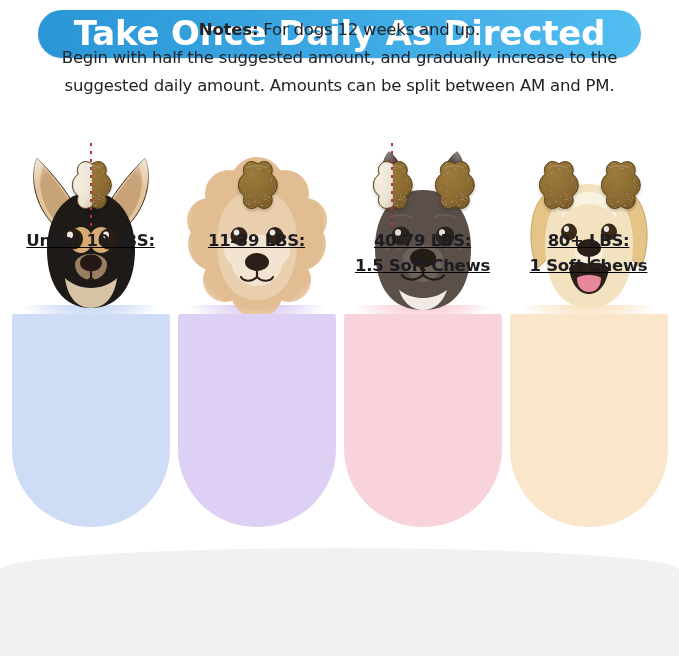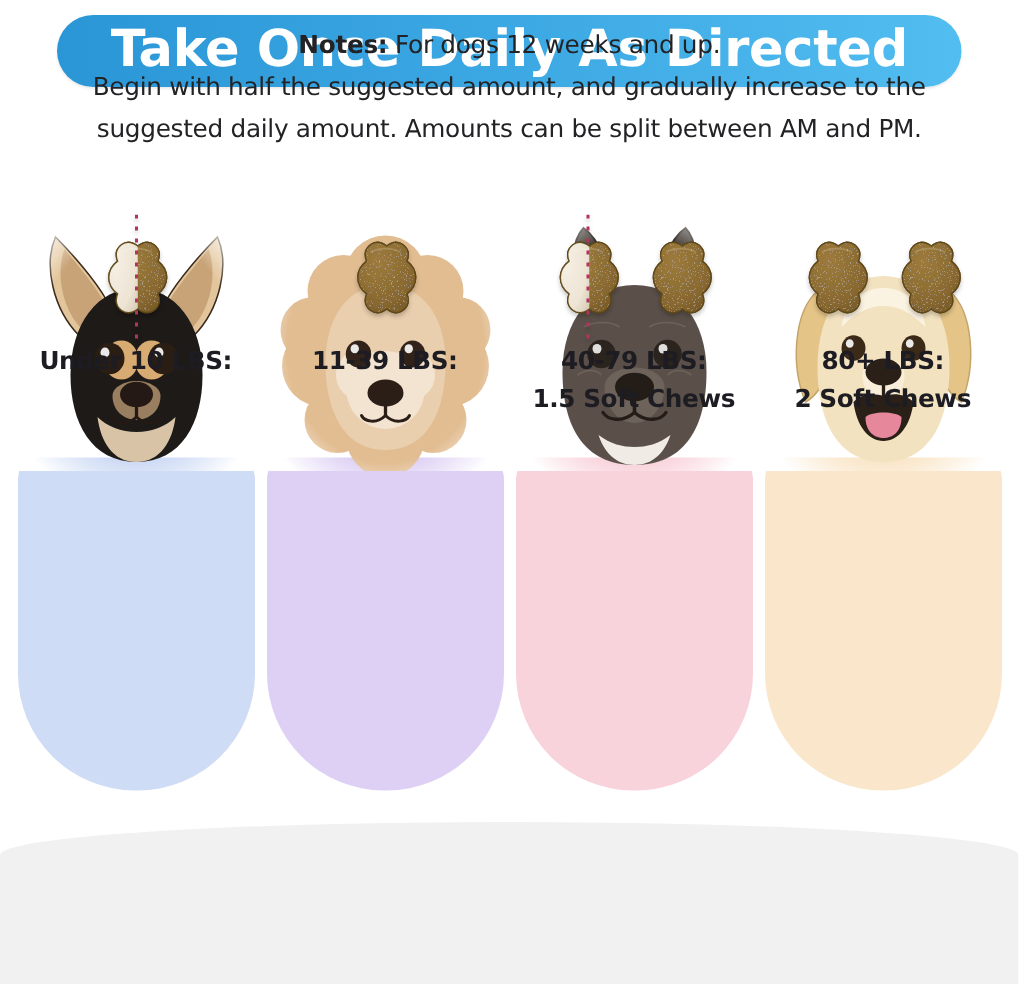--- a/index.html
+++ b/index.html
@@ -94,20 +94,21 @@
 
   .panel-inner {
     position: absolute;
     top: 0; left: 0;
     width: 100%;
     height: 100%;
     z-index: 4;
     display: flex;
     flex-direction: column;
     align-items: center;
+    text-decoration: underline;
   }
 
   .chews {
     margin-top: 22px;
     height: 62px;
     display: flex;
     align-items: center;
     justify-content: center;
     gap: 10px;
     position: relative;
@@ -574,21 +575,21 @@
 
       </g>
       <path d="M50,26 C50,32 47,36 43,39 C45,44 44,49 40,52 C36,55 31,54 27,51 C23,54 18,55 14,52 C10,49 9,44 11,39 C7,36 4,32 4,26 C4,20 7,16 11,13 C9,8 10,3 14,0 C18,-3 23,-2 27,1 C31,-2 36,-3 40,0 C44,3 45,8 43,13 C47,16 50,20 50,26 Z" fill="none" stroke="#5e4718" stroke-width="1.1" opacity="0.9"></path>
       <path d="M14,6 C20,2 32,2 38,6" fill="none" stroke="#ffffff" stroke-width="1.4" opacity="0.18"></path>
     </g>
   </svg>
           </div>
         </div>
         <div class="label">
           <div>80+ LBS:</div>
-          <div>2 Soft Chews</div>
+          <div>1 Soft Chews</div>
         </div>
       </div>
     </div>
   </div>
 
 <div class="notes"></div>
 <div class="notes-text">
   <span class="notes-line"><span class="lead">Notes:</span><span> For dogs 12 weeks and up.</span></span>
   <span class="notes-line">Begin with half the suggested amount, and gradually increase to the</span>
   <span class="notes-line">suggested daily amount. Amounts can be split between AM and PM.</span>

